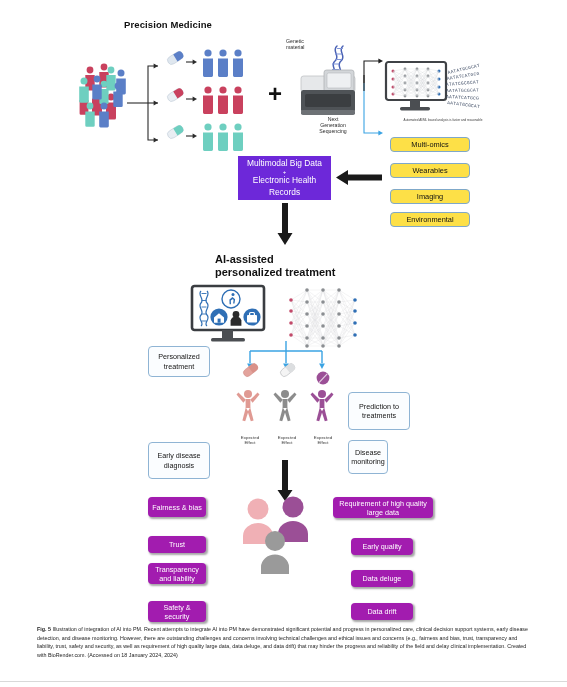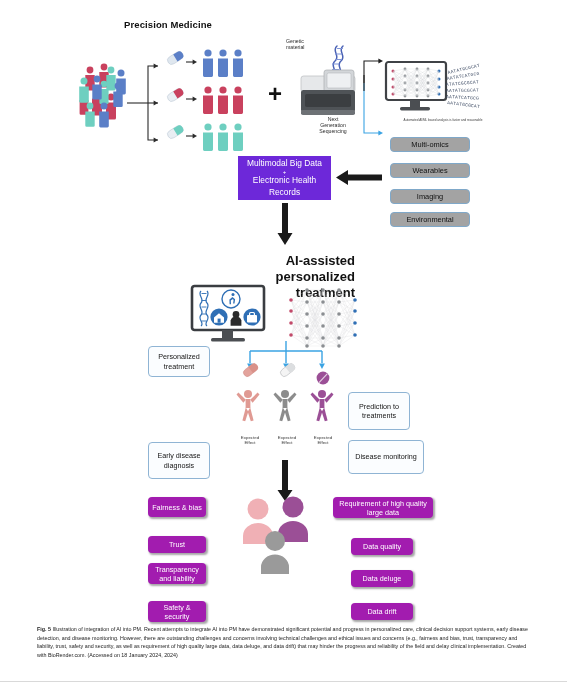--- a/index.html
+++ b/index.html
@@ -1,28 +1,28 @@
 <!DOCTYPE html>
 <html><head>
 <meta charset="utf-8">
 <style>
   html,body{margin:0;padding:0;background:#ffffff;}
   body{width:567px;height:687px;position:relative;overflow:hidden;
        font-family:"Liberation Sans","DejaVu Sans",sans-serif;color:#1b1b1b;}
   #fig{position:absolute;inset:0;border-radius:19px;}
   .abs{position:absolute;}
   .ttl{font-weight:bold;font-size:9.5px;letter-spacing:.1px;text-align:center;color:#111;}
-  .sub{font-weight:bold;font-size:13px;text-align:right;line-height:1.22;color:#111;}
+  .sub{font-weight:bold;font-size:11px;text-align:left;line-height:1.22;color:#111;}
   .tiny{font-size:5.2px;text-align:center;line-height:1.2;color:#2a2a2a;}
   .micro{font-size:3.1px;text-align:center;color:#3a3a3a;line-height:1.1;
          transform:scaleY(.92);transform-origin:center;}
 
   
   .bluebox{box-sizing:border-box;border:1px solid #7fa8c9;border-radius:4px;
-           background:#a3a3a3;display:flex;align-items:center;justify-content:center;
+           background:#fde047;display:flex;align-items:center;justify-content:center;
            text-align:center;font-size:7.4px;line-height:1.22;color:#111;padding:1px 2px;}
   .palebox{box-sizing:border-box;border:1px solid #8fb4d4;border-radius:4px;
            background:#fbfdff;display:flex;align-items:center;justify-content:center;
            text-align:center;font-size:7.2px;line-height:1.26;color:#151515;padding:1px 2px;}
   .darkbox{box-sizing:border-box;background:#a21caf;border-radius:4px;color:#fff;
            display:flex;align-items:center;justify-content:center;text-align:center;
            font-size:7.2px;line-height:1.25;padding:1px 3px;
            box-shadow:1.5px 1.5px 2px rgba(0,0,0,.35);}
   .blackbox{box-sizing:border-box;background:#6d28d9;color:#fff;display:flex;
             flex-direction:column;align-items:center;justify-content:center;
@@ -457,21 +457,21 @@
   </svg>
 
   <div class="abs micro" style="left:228px;top:436px;width:44px;font-size:4.4px;">Expected<br>Effect</div>
   <div class="abs micro" style="left:265px;top:436px;width:44px;font-size:4.4px;">Expected<br>Effect</div>
   <div class="abs micro" style="left:301px;top:436px;width:44px;font-size:4.4px;">Expected<br>Effect</div>
 
   <div class="abs palebox" style="left:148px;top:346px;width:62px;height:31px;">Personalized treatment</div>
   <div class="abs palebox" style="left:148px;top:442px;width:62px;height:37px;">Early disease diagnosis</div>
 
   <div class="abs palebox" style="left:348px;top:392px;width:62px;height:38px;">Prediction to treatments</div>
-  <div class="abs palebox" style="left:348px;top:440px;width:76px;height:34px;">Disease monitoring</div>
+  <div class="abs palebox" style="left:348px;top:440px;width:40px;height:34px;">Disease monitoring</div>
 
   <svg class="abs" style="left:277px;top:460px;" width="16" height="44">
     <g fill="#1a1a1a">
         <path d="M5 0 H11 V30 H15.5 L8 41 L0.5 30 H5 Z"></path>
       </g>
   </svg>
 
   <svg class="abs" style="left:240px;top:496px;" width="82" height="82">
     <g fill="#f0b0b5">
       <circle cx="18" cy="13" r="10.5"></circle>
@@ -486,21 +486,21 @@
       <path d="M21 71 a14 12.5 0 0 1 28 0 v7 H21z"></path>
     </g>
   </svg>
 
   <div class="abs darkbox" style="left:148px;top:497px;width:58px;height:20px;">Fairness &amp; bias</div>
   <div class="abs darkbox" style="left:148px;top:536px;width:58px;height:17px;">Trust</div>
   <div class="abs darkbox" style="left:148px;top:563px;width:58px;height:21px;">Transparency and liability</div>
   <div class="abs darkbox" style="left:148px;top:601px;width:58px;height:21px;">Safety &amp; security</div>
 
   <div class="abs darkbox" style="left:333px;top:497px;width:100px;height:21px;">Requirement of high quality large data</div>
-  <div class="abs darkbox" style="left:351px;top:538px;width:62px;height:17px;">Data quality</div>
+  <div class="abs darkbox" style="left:351px;top:538px;width:62px;height:17px;">Early quality</div>
   <div class="abs darkbox" style="left:351px;top:570px;width:62px;height:17px;">Data deluge</div>
   <div class="abs darkbox" style="left:351px;top:603px;width:62px;height:17px;">Data drift</div>
 
   <div id="caption">
     <b>Fig. 5</b>
     <span>Illustration of integration of AI into PM. Recent attempts to integrate AI into PM have demonstrated significant potential and progress in personalized care, clinical decision support systems, early disease detection, and disease monitoring. However, there are outstanding challenges and concerns involving technical challenges and ethical issues and concerns (e.g., fairness and bias, trust, transparency and liability, trust, safety and security, as well as requirement of high quality large data, data deluge, and data drift) that may hinder the progress and reliability of the field and delay clinical implementation. Created with BioRender.com. (Accessed on 18 January 2024, 2024)</span>
   </div>
 
   <div id="botline"></div>
 </div>

